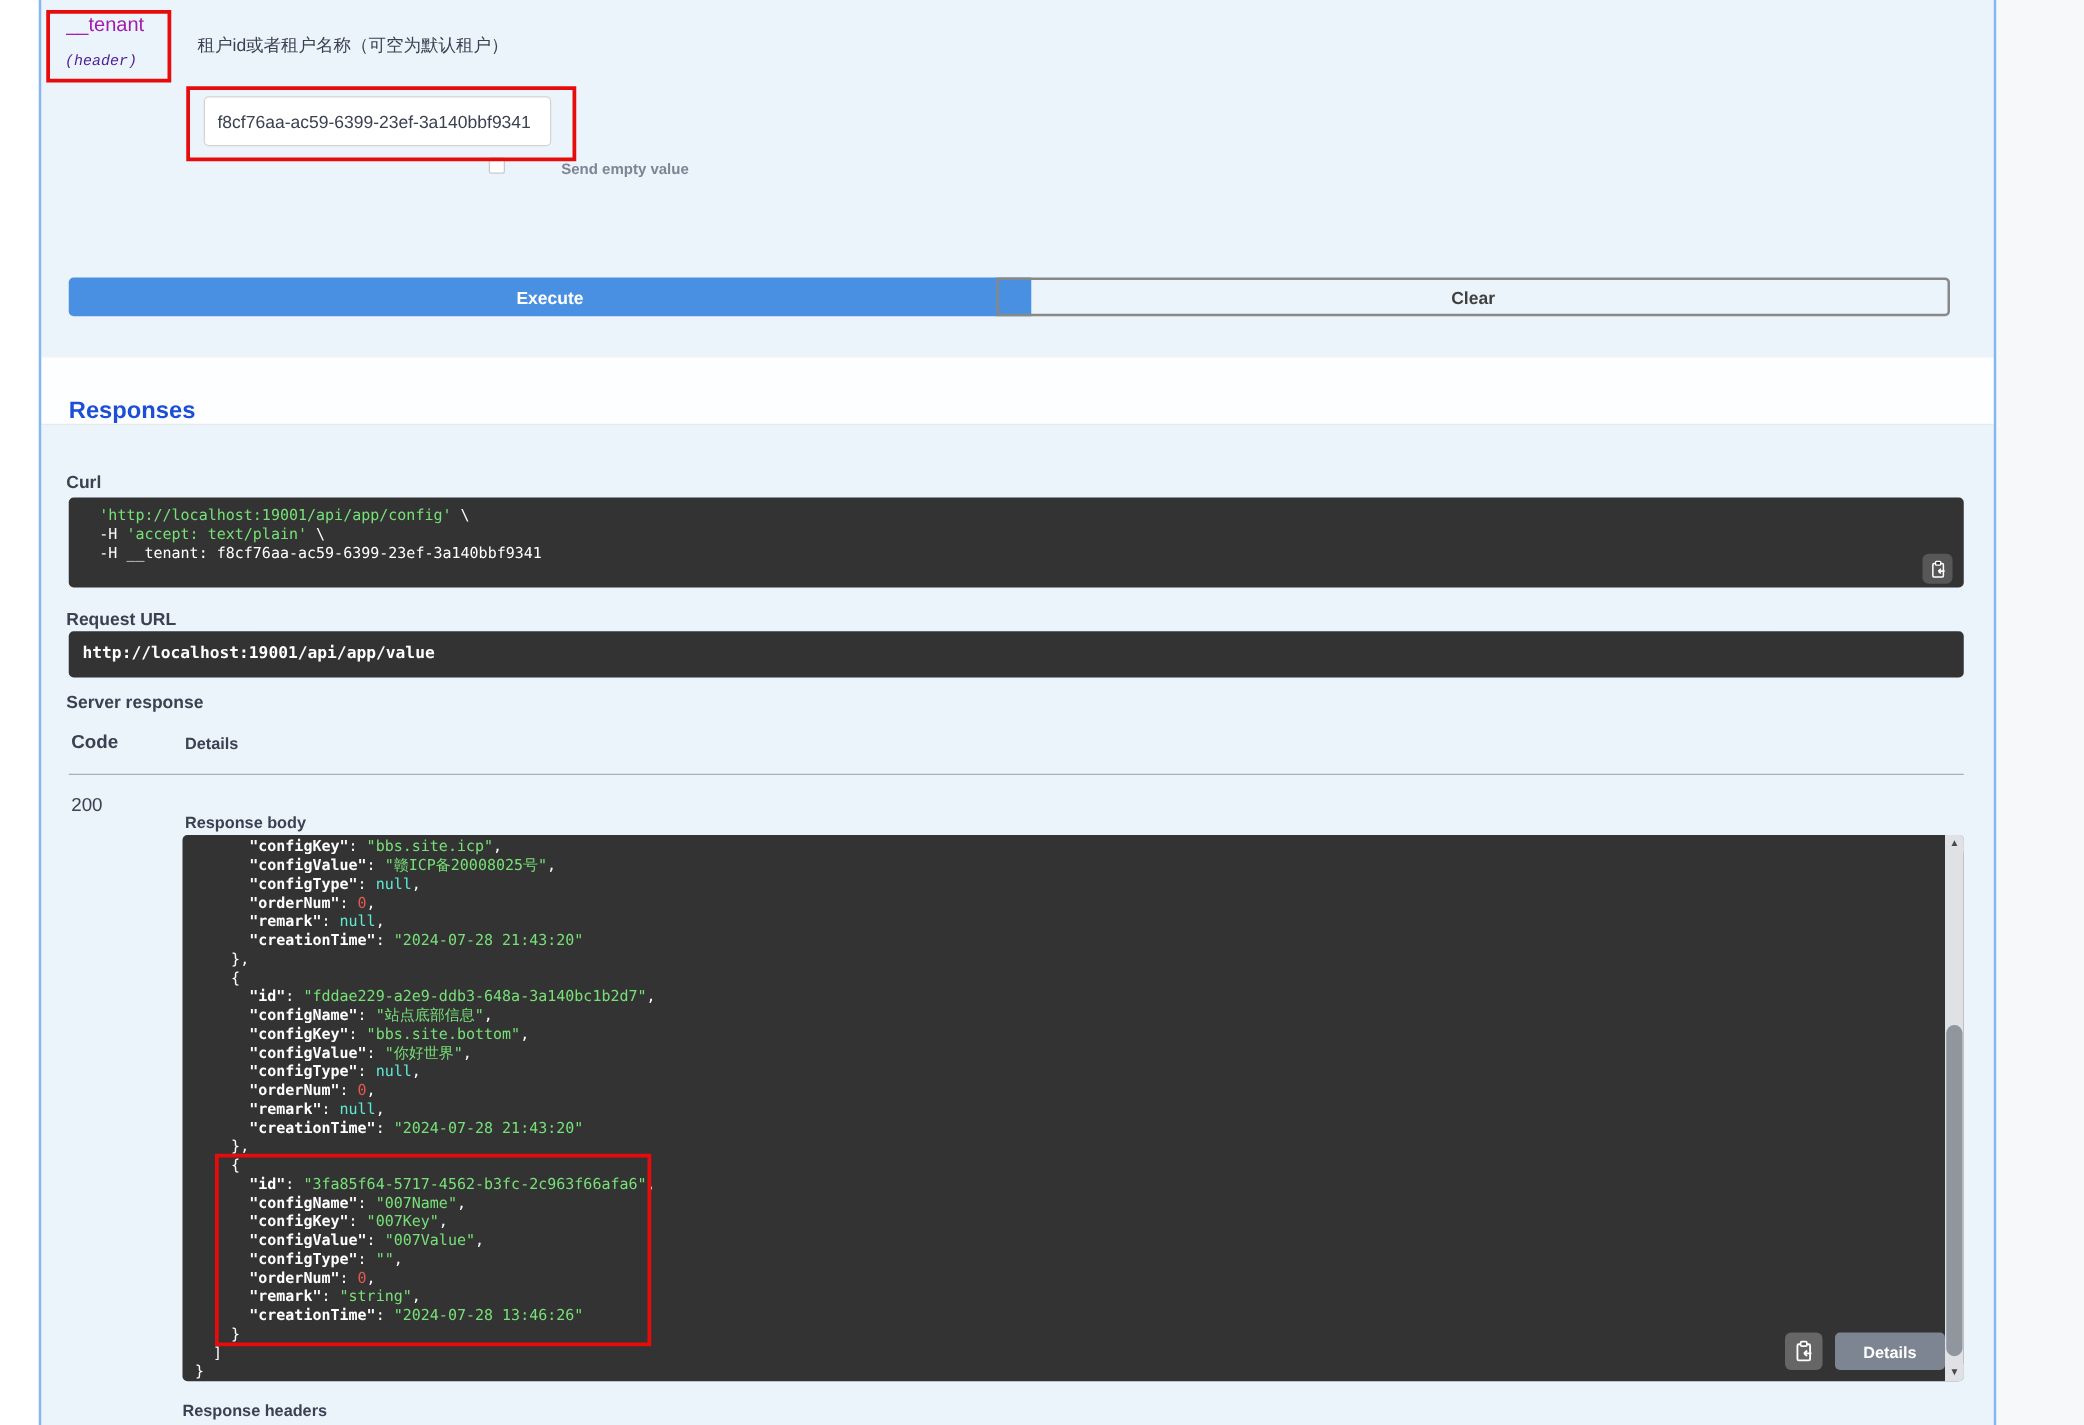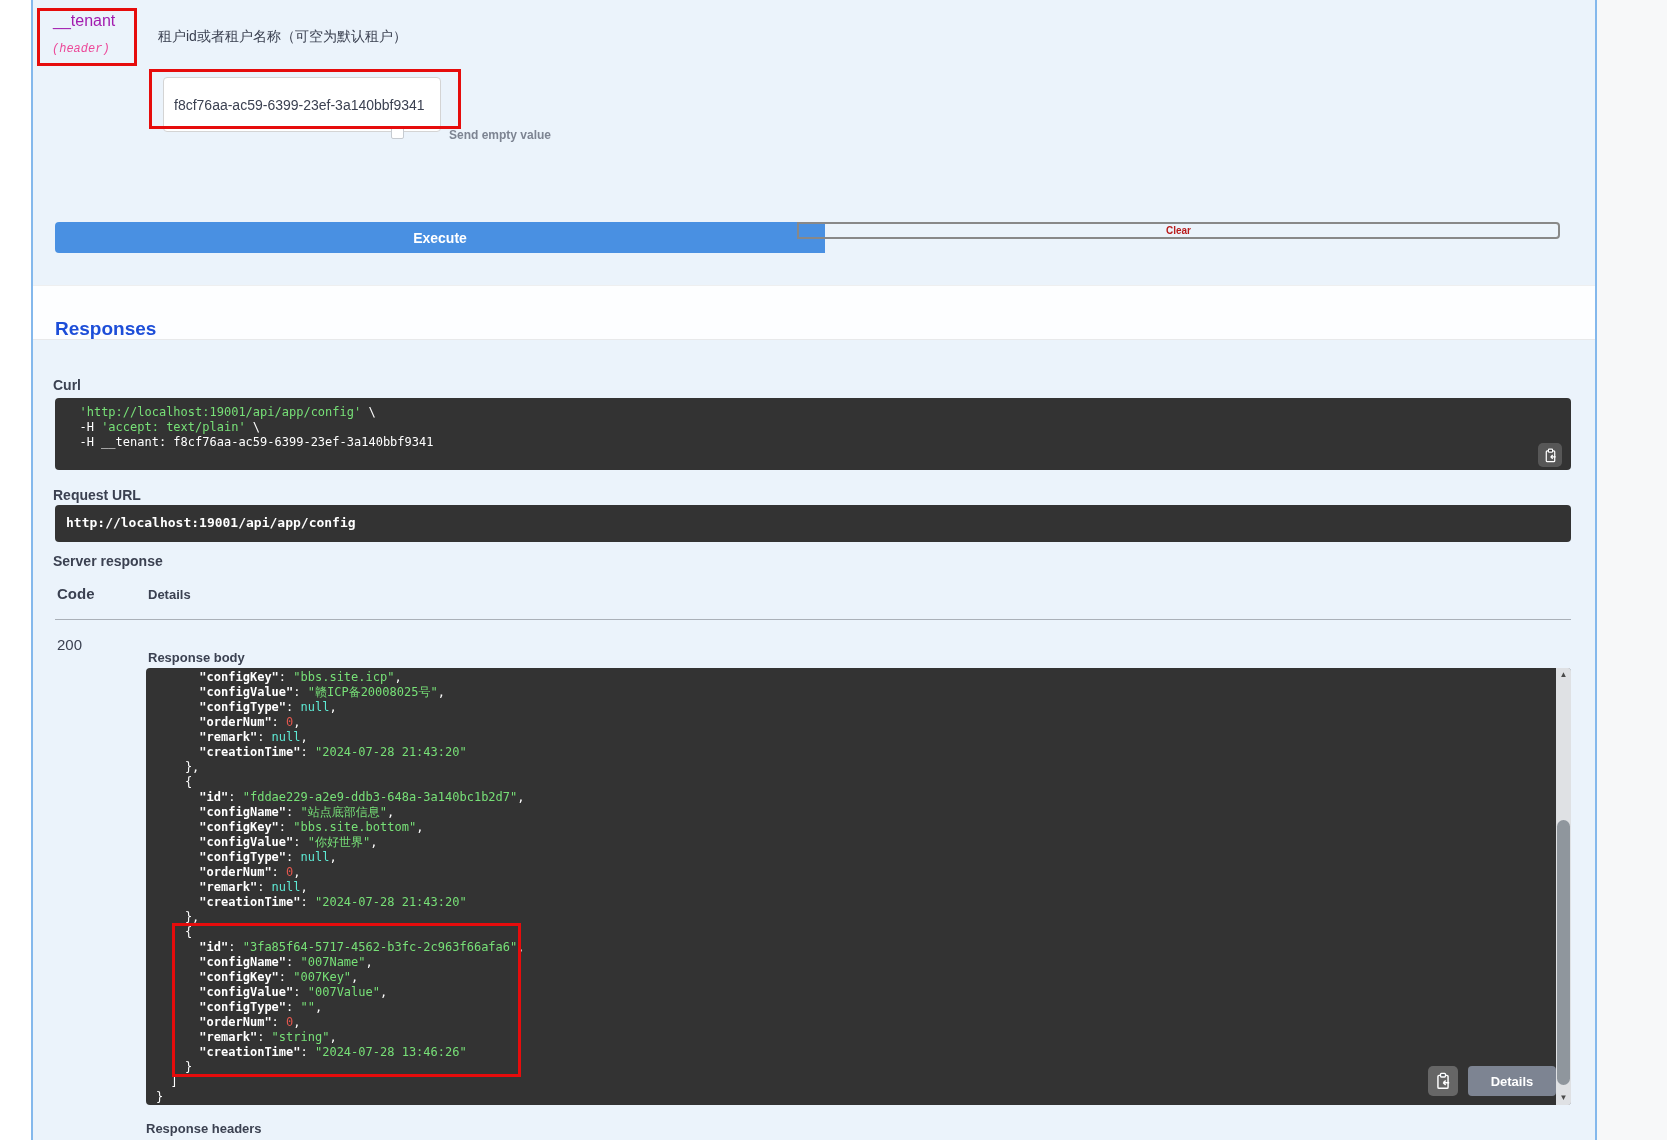--- a/index.html
+++ b/index.html
@@ -14,44 +14,44 @@
   .right-gutter{left:1597px;top:0;width:70px;height:1140px;background:#f7f8f9;}
   .blk-bg-top{left:33px;top:0;width:1562px;height:285px;background:#ebf3fb;}
   .responses-band{left:33px;top:285px;width:1562px;height:55px;background:#fdfeff;
     border-top:1px solid rgba(0,0,0,.06);border-bottom:1px solid rgba(0,0,0,.08);box-sizing:border-box;}
   .blk-bg-bottom{left:33px;top:340px;width:1562px;height:800px;background:#ebf3fb;}
   .border-left{left:31px;top:0;width:2px;height:1140px;background:#84b8ec;}
   .border-right{left:1595px;top:0;width:2px;height:1140px;background:#84b8ec;}
 
   
   .param-name{left:53px;top:12px;font-size:16px;color:#a21caf;}
-  .param-in{left:52px;top:42px;font-size:12px;font-style:italic;color:#ec4899;
+  .param-in{left:52px;top:42px;font-size:12px;font-style:italic;color:#4c1d95;
     font-family:"Liberation Mono","DejaVu Sans Mono",monospace;}
   .param-desc{left:158px;top:28px;font-size:14px;color:#3b4151;}
-  .param-input{left:163px;top:77px;width:278px;height:55px;box-sizing:border-box;
+  .param-input{left:163px;top:77px;width:278px;height:40px;box-sizing:border-box;
     border:1px solid #d4d4d4;border-radius:4px;background:#ffffff;
     padding:16px 10px;font-size:14px;color:#3b4151;
     font-family:"Liberation Sans","DejaVu Sans",sans-serif;outline:none;}
   .send-empty-checkbox{left:391px;top:126px;width:13px;height:13px;margin:0;
     -webkit-appearance:none;appearance:none;background:#fff;
     border:1px solid #c6cbd1;border-radius:2px;}
   .send-empty-label{left:449px;top:128px;font-size:12px;font-weight:bold;color:#7d8492;}
 
   
   .anno{border:3px solid #e60c0c;box-sizing:border-box;background:transparent;pointer-events:none;}
   .anno-1{left:37px;top:8px;width:100px;height:58px;}
   .anno-2{left:149px;top:69px;width:312px;height:60px;}
 
   
   .btn-execute{left:55px;top:222px;width:770px;height:31px;background:#4990e2;
     border:none;border-radius:4px 0 0 4px;color:#ffffff;font-weight:bold;font-size:14px;
     font-family:"Liberation Sans","DejaVu Sans",sans-serif;cursor:pointer;}
-  .btn-clear{left:797px;top:222px;width:763px;height:17px;background:transparent;
+  .btn-clear{left:797px;top:222px;width:763px;height:31px;background:transparent;
     border:2px solid #888888;border-radius:0 4px 4px 0;box-sizing:border-box;
-    color:#b91c1c;font-weight:bold;font-size:10px;
+    color:#404040;font-weight:bold;font-size:14px;
     font-family:"Liberation Sans","DejaVu Sans",sans-serif;cursor:pointer;}
 
   
   .responses-title{left:55px;top:318px;font-size:19px;font-weight:bold;color:#1d4ed8;}
   .sec-label{font-size:14px;font-weight:bold;color:#3b4151;}
   .lbl-curl{left:53px;top:377px;}
   .lbl-requrl{left:53px;top:487px;}
   .lbl-server{left:53px;top:553px;}
   .lbl-code{left:57px;top:585px;font-size:15px;}
   .lbl-details{left:148px;top:587px;font-size:13px;}
@@ -132,21 +132,21 @@
 <button class="abs copy-btn copy-curl" title="">
   <svg width="15" height="15" viewBox="0 0 16 16">
     <rect x="3.5" y="3" width="9" height="11.5" rx="1" fill="none" stroke="#ffffff" stroke-width="1.3"></rect>
     <rect x="5.8" y="1.2" width="4.4" height="3.2" rx="0.8" fill="#333333" stroke="#ffffff" stroke-width="1.2"></rect>
     <path d="M13.5 9.5 H8.2 M8.2 9.5 l2.2 -2 M8.2 9.5 l2.2 2" fill="none" stroke="#ffffff" stroke-width="1.3"></path>
   </svg>
 </button>
 
 <div class="abs sec-label lbl-requrl">Request URL</div>
 <div class="abs darkblock requrl-block"></div>
-<div class="abs requrl-text">http://localhost:19001/api/app/config</div>
+<div class="abs requrl-text">http://localhost:19001/api/app/value</div>
 
 <div class="abs sec-label lbl-server">Server response</div>
 <div class="abs sec-label lbl-code">Code</div>
 <div class="abs sec-label lbl-details">Details</div>
 <div class="abs code-divider"></div>
 <div class="abs status-code">200</div>
 <div class="abs sec-label lbl-respbody">Response body</div>
 
 <div class="darkblock body-block">
   <div>

